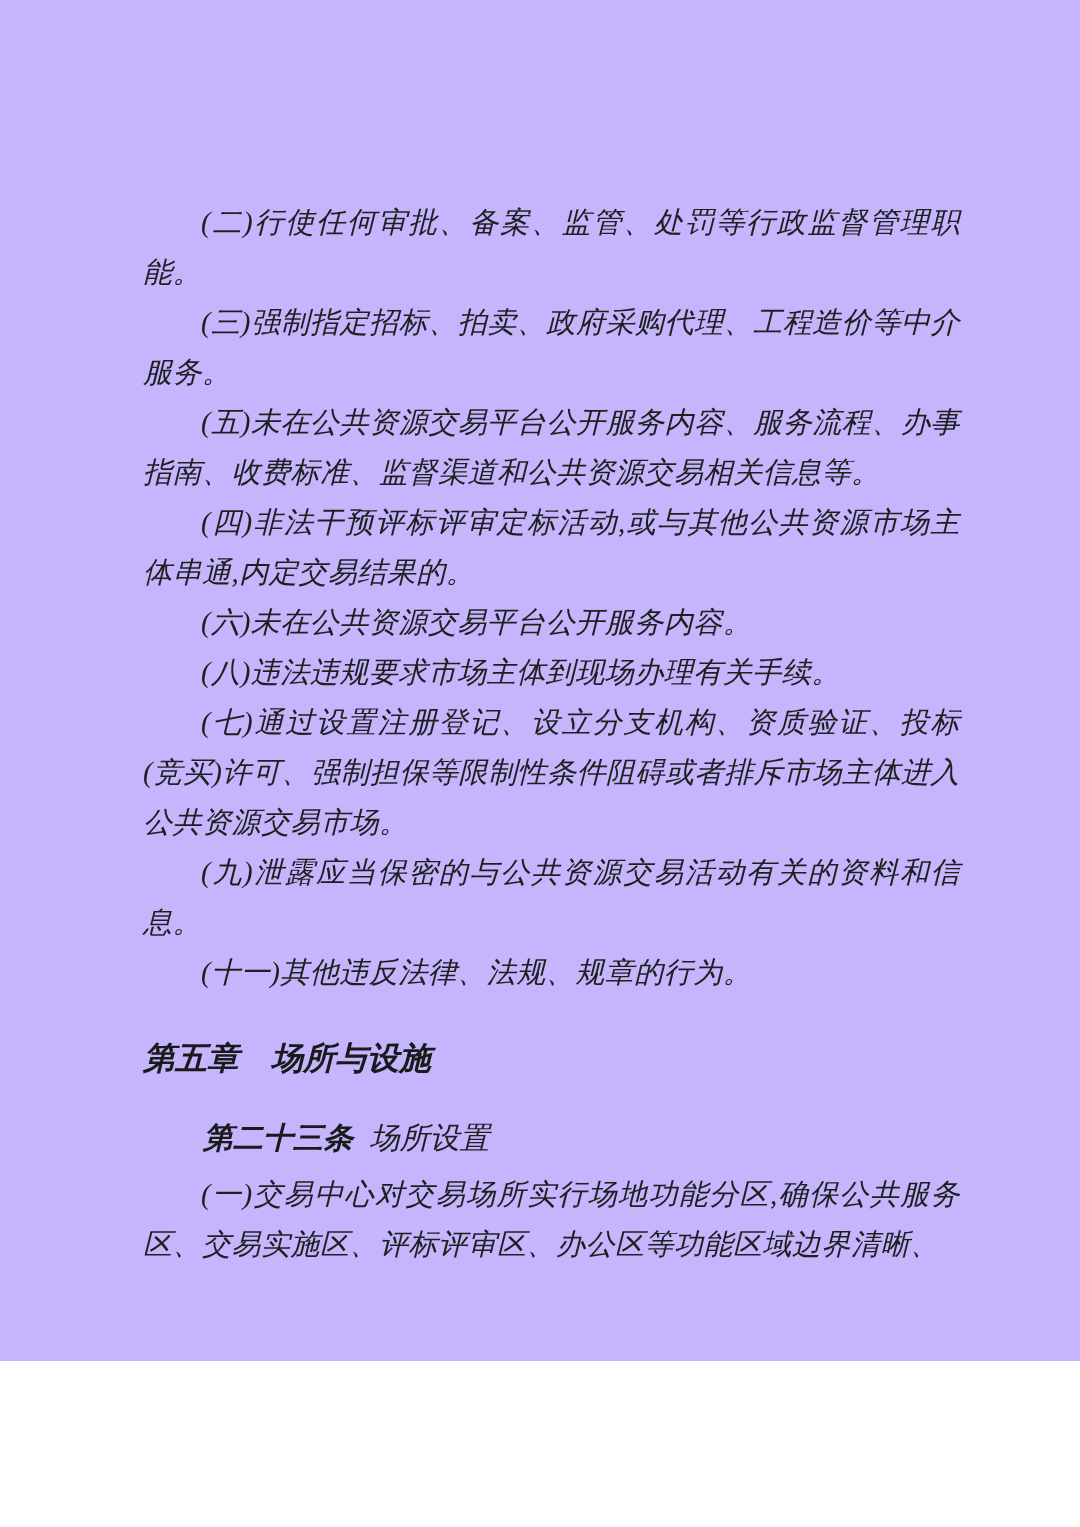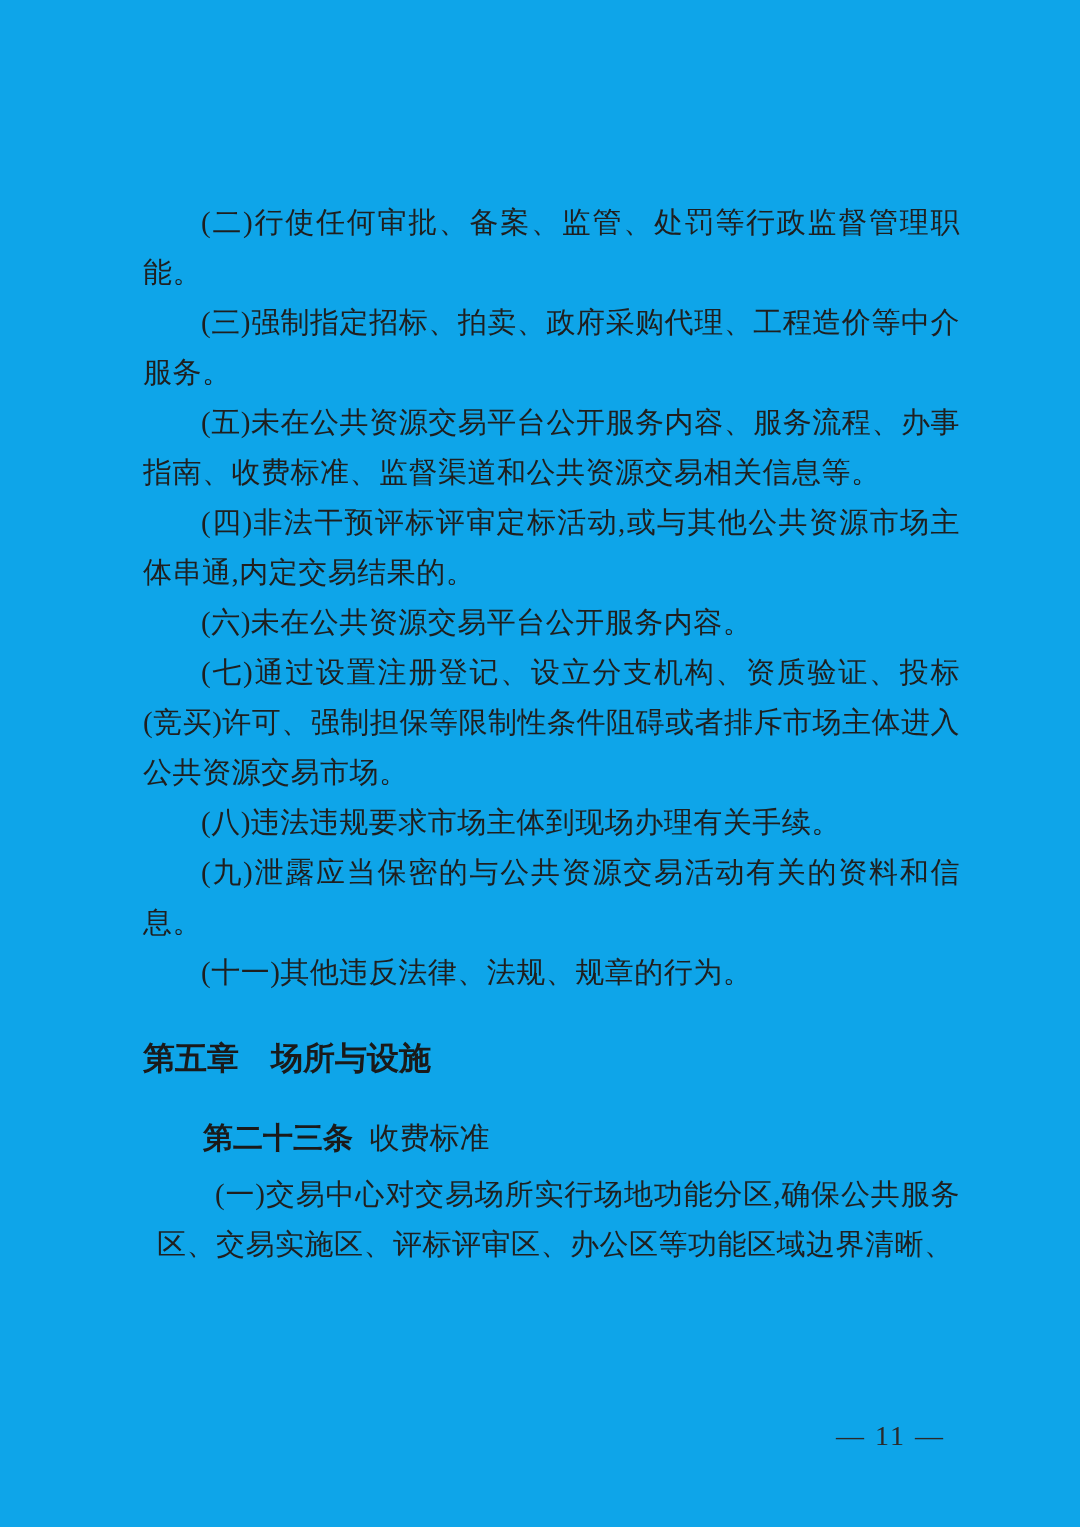--- a/index.html
+++ b/index.html
@@ -1,23 +1,24 @@
 <!DOCTYPE html>
 <html><head>
 <meta charset="utf-8">
 <style>
   html, body { margin: 0; padding: 0; background: #ffffff; }
   .page {
     position: relative;
     width: 1080px;
-    height: 1527px;
-    background: #0ea5e9;
+    height: 1361px;
+    background: #c4b5fd;
     overflow: hidden;
     font-family: "Liberation Serif", "DejaVu Serif", serif;
     color: #1f1f1f;
+    font-style: italic;
   }
   .content {
     position: absolute;
     left: 143px;
     top: 197px;
     width: 817px;
   }
   .content p.clause {
     margin: 0;
     font-size: 29px;
@@ -46,21 +47,21 @@
   .article .article-label {
     font-family: "Liberation Sans", "DejaVu Sans", sans-serif;
     font-weight: bold;
     color: #1a1a1a;
   }
   .article .article-title {
     margin-left: 0.55em;
     font-weight: normal;
     color: #1f1f1f;
   }
-  .content p.after-article { margin-top: 6px; margin-left: 14px; }
+  .content p.after-article { margin-top: 6px; }
   .page-number {
     position: absolute;
     top: 1420px;
     right: 135px;
     font-size: 28px;
     line-height: 32px;
     color: #2a2a2a;
     letter-spacing: 2px;
     font-family: "Liberation Serif", "DejaVu Serif", serif;
   }
@@ -68,26 +69,26 @@
 </head>
 <body>
 
 <div class="page">
   <div class="content">
     <p class="clause">(二)行使任何审批、备案、监管、处罚等行政监督管理职能。</p>
     <p class="clause">(三)强制指定招标、拍卖、政府采购代理、工程造价等中介服务。</p>
     <p class="clause">(五)未在公共资源交易平台公开服务内容、服务流程、办事指南、收费标准、监督渠道和公共资源交易相关信息等。</p>
     <p class="clause">(四)非法干预评标评审定标活动,或与其他公共资源市场主体串通,内定交易结果的。</p>
     <p class="clause">(六)未在公共资源交易平台公开服务内容。</p>
+    <p class="clause">(八)违法违规要求市场主体到现场办理有关手续。</p>
     <p class="clause">(七)通过设置注册登记、设立分支机构、资质验证、投标(竞买)许可、强制担保等限制性条件阻碍或者排斥市场主体进入公共资源交易市场。</p>
-    <p class="clause">(八)违法违规要求市场主体到现场办理有关手续。</p>
     <p class="clause">(九)泄露应当保密的与公共资源交易活动有关的资料和信息。</p>
     <p class="clause">(十一)其他违反法律、法规、规章的行为。</p>
 
     <h2 class="chapter"><span>第五章</span><span class="chapter-title">场所与设施</span></h2>
 
-    <p class="article"><span class="article-label">第二十三条</span><span class="article-title">收费标准</span></p>
+    <p class="article"><span class="article-label">第二十三条</span><span class="article-title">场所设置</span></p>
 
     <p class="clause after-article">(一)交易中心对交易场所实行场地功能分区,确保公共服务区、交易实施区、评标评审区、办公区等功能区域边界清晰、</p>
   </div>
 
   <div class="page-number">— 11 —</div>
 </div>
 
 </body></html>

